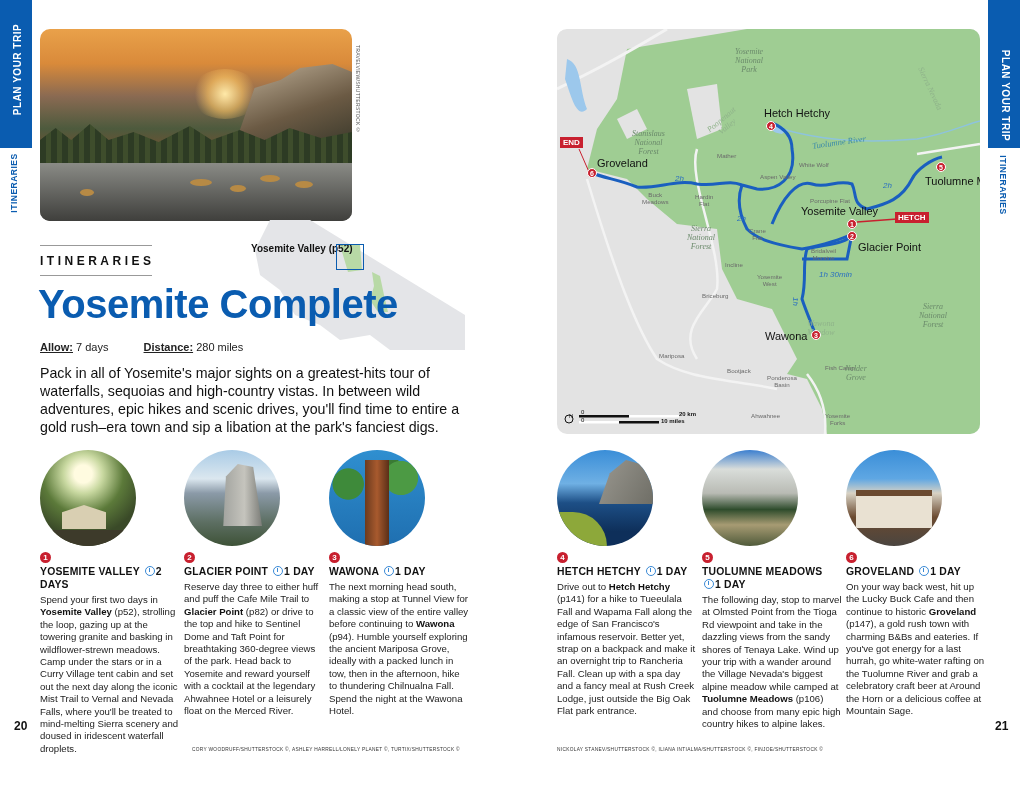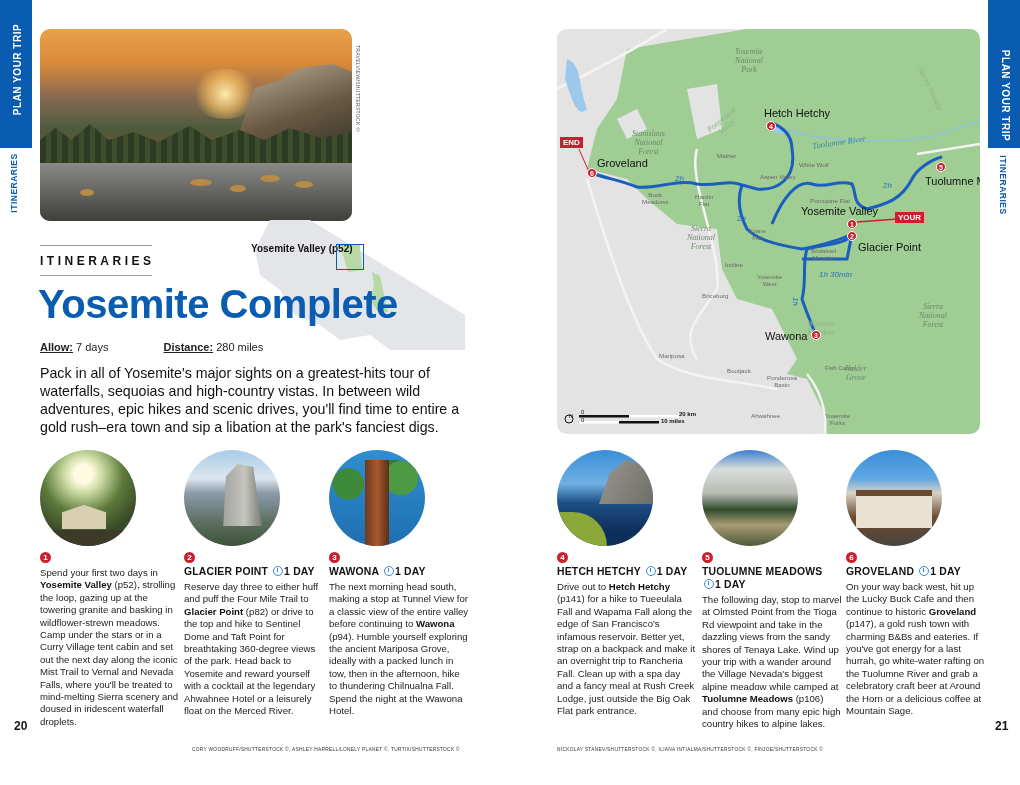--- a/index.html
+++ b/index.html
@@ -31,21 +31,21 @@
   .locator { position: absolute; left: 200px; top: 220px; width: 265px; height: 130px; }
   .locator-label { position: absolute; left: 251px; top: 243px; font-size: 10px; font-weight: bold; color: #111; }
   .locator-box { position: absolute; left: 336px; top: 244px; width: 28px; height: 26px; border: 1.5px solid #0a5cb0; }
 
   
   .rule { position: absolute; left: 40px; width: 112px; height: 1px; background: #999; }
   .kicker { position: absolute; left: 40px; top: 254px; font-size: 12px; font-weight: bold; letter-spacing: 3.5px; color: #111; }
   .title { position: absolute; left: 38px; top: 282px; font-size: 40px; font-weight: bold; color: #0a5cb0; letter-spacing: -0.5px; white-space: nowrap; }
   .meta { position: absolute; left: 40px; top: 341px; font-size: 11px; color: #222; }
   .meta b { font-weight: bold; text-decoration: underline; }
-  .meta .dist { margin-left: 52px; }
+  .meta .dist { margin-left: 32px; }
   .intro { position: absolute; left: 40px; top: 364px; width: 420px; font-size: 14.2px; line-height: 18px; color: #111; }
 
   
   .stop { position: absolute; top: 450px; width: 140px; }
   .stop .circle { width: 96px; height: 96px; border-radius: 50%; margin-left: 0; overflow: hidden; position: relative; }
   .stop .num { display: inline-block; width: 11px; height: 11px; border-radius: 50%; background: #c8202f; color: #fff; font-size: 8px; font-weight: bold; text-align: center; line-height: 11px; margin-top: 4px; }
   .stop .head { font-size: 10.4px; font-weight: bold; color: #111; margin-top: 1px; letter-spacing: 0.2px; line-height: 13px; }
   .stop .head .clock { display: inline-block; width: 10px; height: 10px; border: 1.5px solid #3a8ad6; border-radius: 50%; vertical-align: -1px; margin: 0 1px 0 2px; position: relative; }
   .stop .head .clock::after { content: ""; position: absolute; left: 3px; top: 1px; width: 1px; height: 4px; background: #3a8ad6; }
   .stop .body { font-size: 9.6px; line-height: 12.4px; color: #222; margin-top: 3px; }
@@ -128,30 +128,31 @@
   <span class="dist"><b>Distance:</b> <span>280 miles</span></span>
 </div>
 <p class="intro">Pack in all of Yosemite's major sights on a greatest-hits tour of waterfalls, sequoias and high-country vistas. In between wild adventures, epic hikes and scenic drives, you'll find time to entire a gold rush–era  town and sip a libation at the park's fanciest digs.</p>
 
 <div class="stop" style="left:40px;">
   <div class="circle c1">
       <div class="tent"></div>
       <div class="ground"></div>
     </div>
   <div class="num">1</div>
+  <div class="head"><span>YOSEMITE VALLEY</span> <span class="clock"></span><span>2 DAYS</span></div>
   <p class="body"><span>Spend your first two days in </span><b>Yosemite Valley</b><span> (p52), strolling the loop, gazing up at the towering granite and basking in wildflower-strewn meadows. Camp under the stars or in a Curry Village tent cabin and set out the next day along the iconic Mist Trail to Vernal and Nevada Falls, where you'll be treated to mind-melting Sierra scenery and doused in iridescent waterfall droplets.</span></p>
 </div>
 
 <div class="stop" style="left:184px;">
   <div class="circle c2">
       <div class="dome"></div>
     </div>
   <div class="num">2</div>
   <div class="head"><span>GLACIER POINT</span> <span class="clock"></span><span>1 DAY</span></div>
-  <p class="body"><span>Reserve day three to either huff and puff the Four Mile Trail to </span><b>Glacier Point</b><span> (p82) or drive to the top and hike to Sentinel Dome and Taft Point for breathtaking 360-degree views of the park. Head back to Yosemite and reward yourself with a cocktail at the legendary Ahwahnee Hotel or a leisurely float on the Merced River.</span></p>
+  <p class="body"><span>Reserve day three to either huff and puff the Cafe Mile Trail to </span><b>Glacier Point</b><span> (p82) or drive to the top and hike to Sentinel Dome and Taft Point for breathtaking 360-degree views of the park. Head back to Yosemite and reward yourself with a cocktail at the legendary Ahwahnee Hotel or a leisurely float on the Merced River.</span></p>
 </div>
 
 <div class="stop" style="left:329px;">
   <div class="circle c3">
       <div class="leaves"></div>
       <div class="trunk"></div>
     </div>
   <div class="num">3</div>
   <div class="head"><span>WAWONA</span> <span class="clock"></span><span>1 DAY</span></div>
   <p class="body"><span>The next morning head south, making a stop at Tunnel View for a classic view of the entire valley before continuing to </span><b>Wawona</b><span> (p94). Humble yourself exploring the ancient Mariposa Grove, ideally with a packed lunch in tow, then in the afternoon, hike to thundering Chilnualna Fall. Spend the night at the Wawona Hotel.</span></p>
@@ -263,21 +264,21 @@
   <div class="maplabel big" style="left:301px;top:212px;">Glacier Point</div>
   <div class="marker" style="left:254px;top:301px;">3</div>
   <div class="maplabel big" style="left:208px;top:301px;">Wawona</div>
   <div class="marker" style="left:209px;top:92px;">4</div>
   <div class="maplabel big" style="left:207px;top:78px;">Hetch Hetchy</div>
   <div class="marker" style="left:379px;top:133px;">5</div>
   <div class="maplabel big" style="left:368px;top:146px;line-height:12px;width:60px;">Tuolumne Meadows</div>
   <div class="marker" style="left:30px;top:139px;">6</div>
   <div class="maplabel big" style="left:40px;top:128px;">Groveland</div>
 
-  <div class="flag" style="left:338px;top:183px;">YOUR</div>
+  <div class="flag" style="left:338px;top:183px;">HETCH</div>
   <div class="flag" style="left:3px;top:108px;">END</div>
 
   <div class="maplabel" style="left:12px;top:384px;font-size:5.5px;">N</div>
   <div class="maplabel" style="left:24px;top:380px;font-size:6px;">0</div>
   <div class="maplabel" style="left:24px;top:388px;font-size:6px;">0</div>
   <div class="maplabel" style="left:122px;top:382px;font-size:6px;font-weight:bold;">20 km</div>
   <div class="maplabel" style="left:104px;top:389px;font-size:6px;font-weight:bold;">10 miles</div>
 </div>
 
 </body></html>

